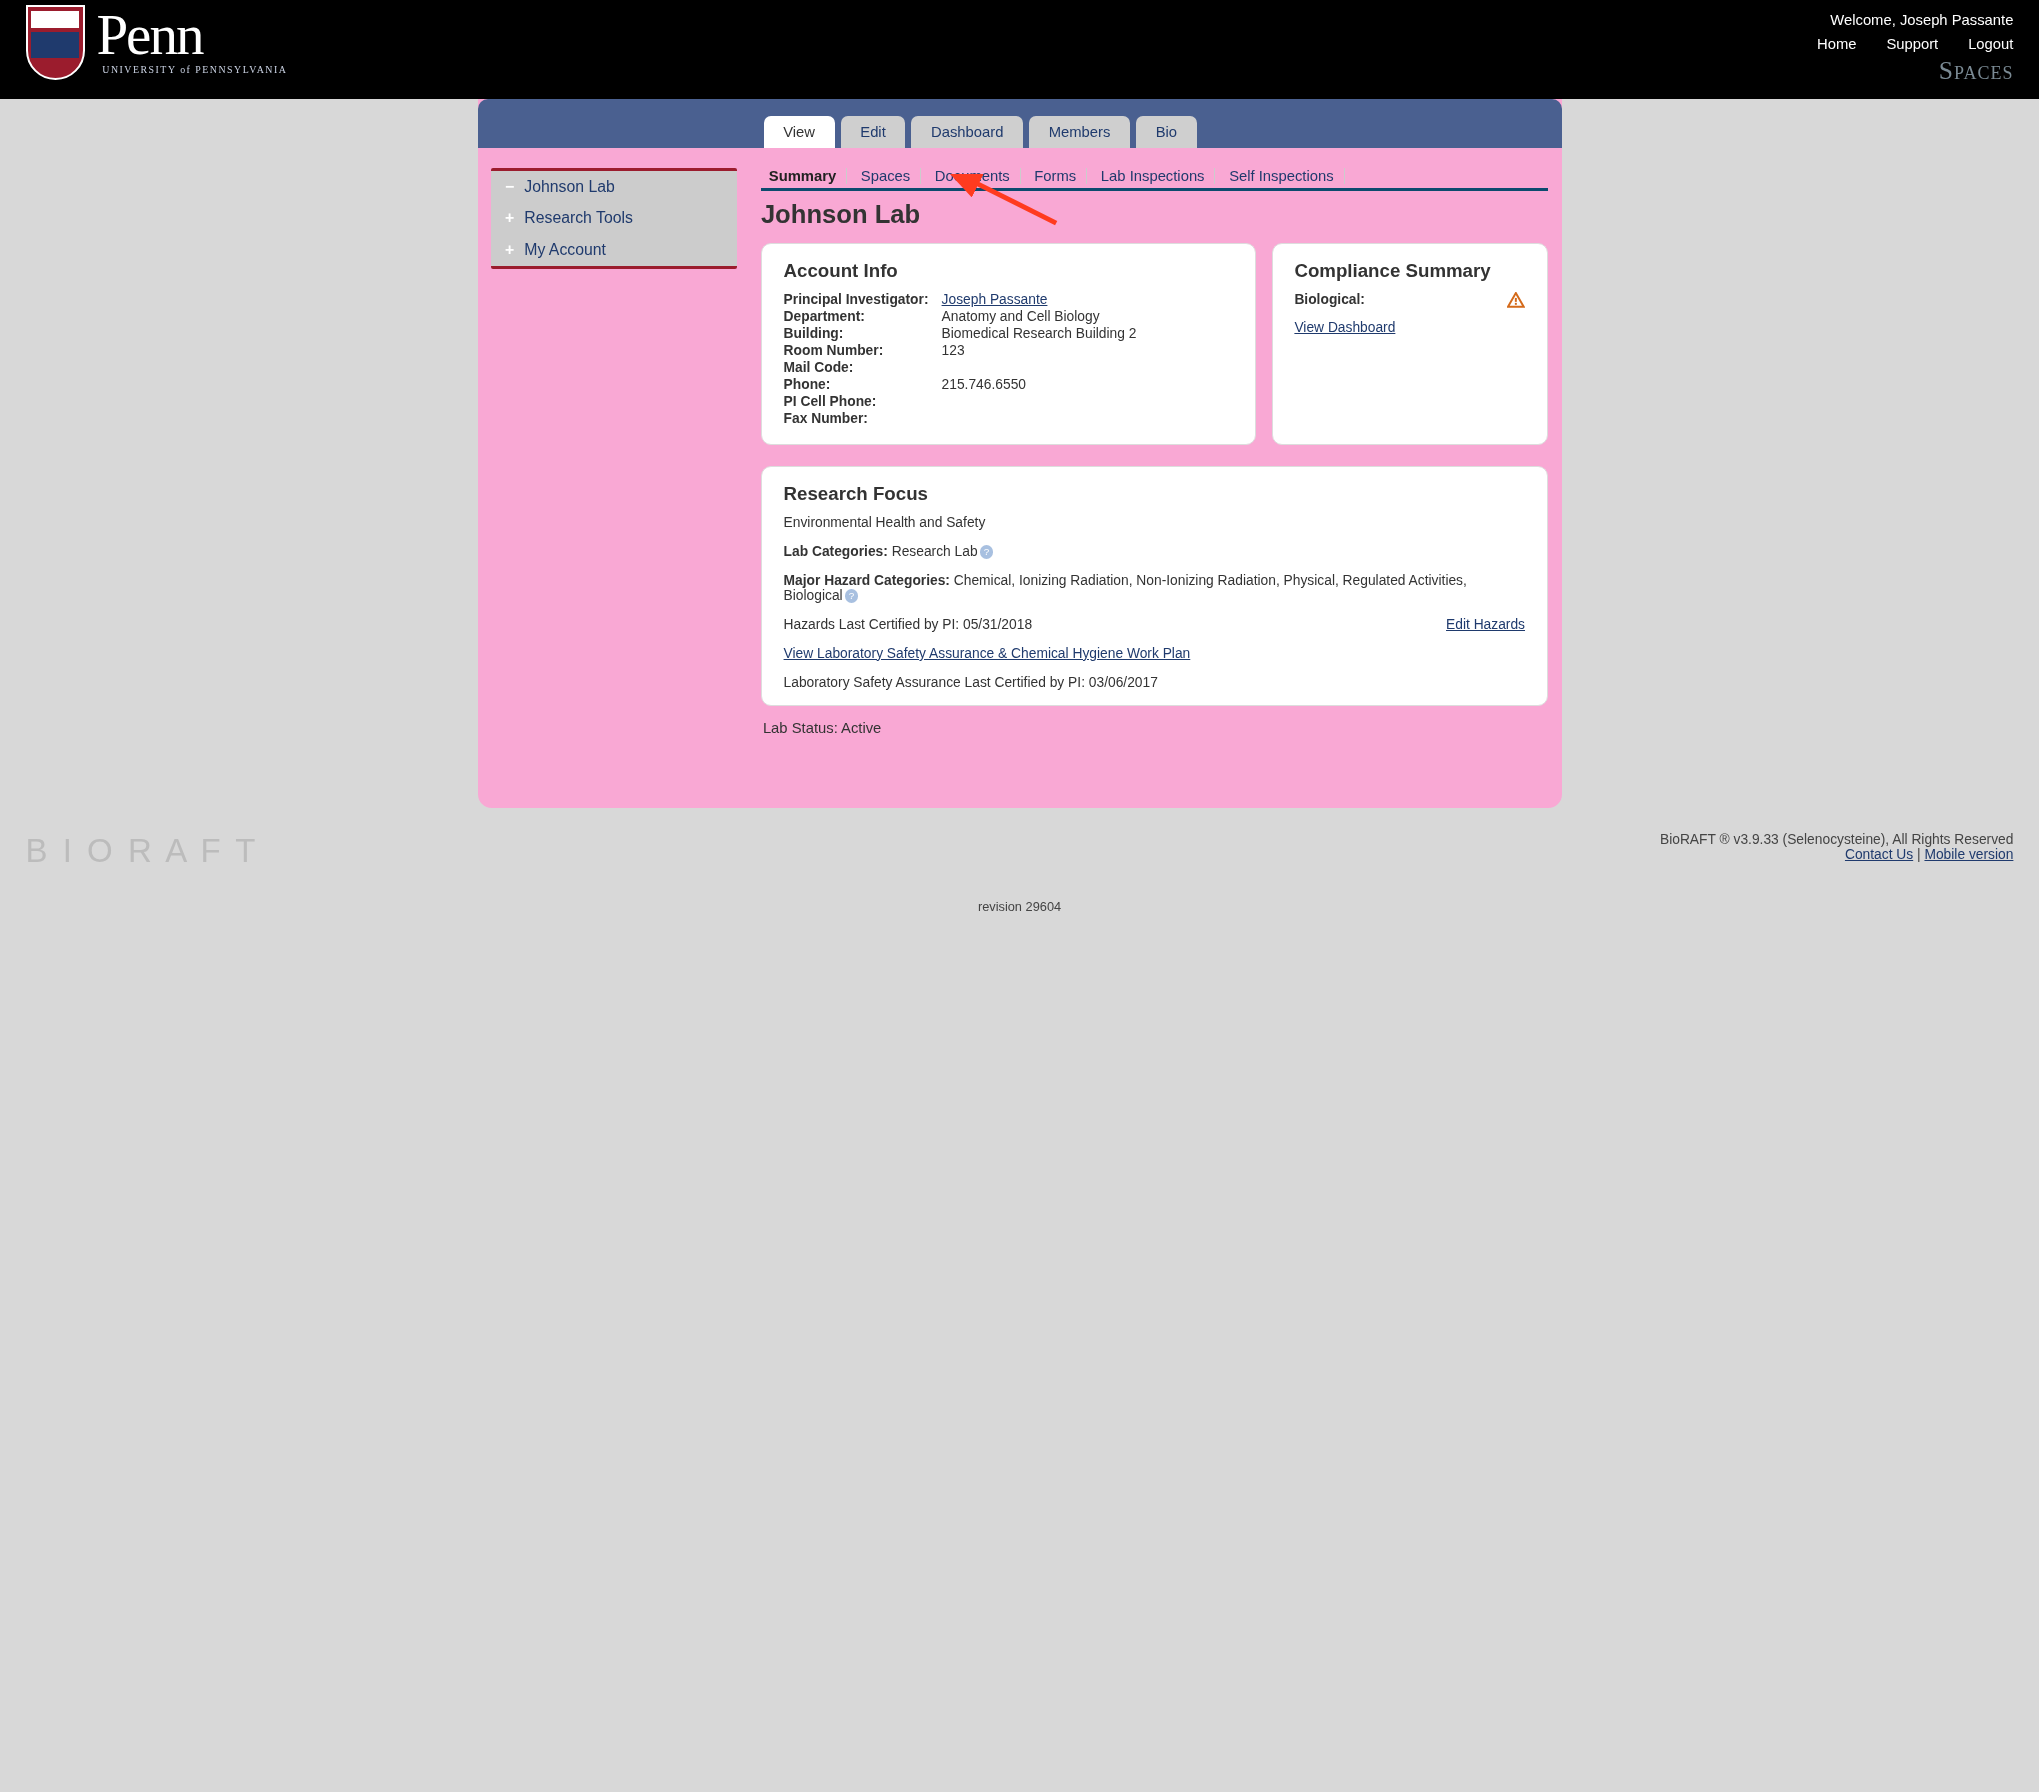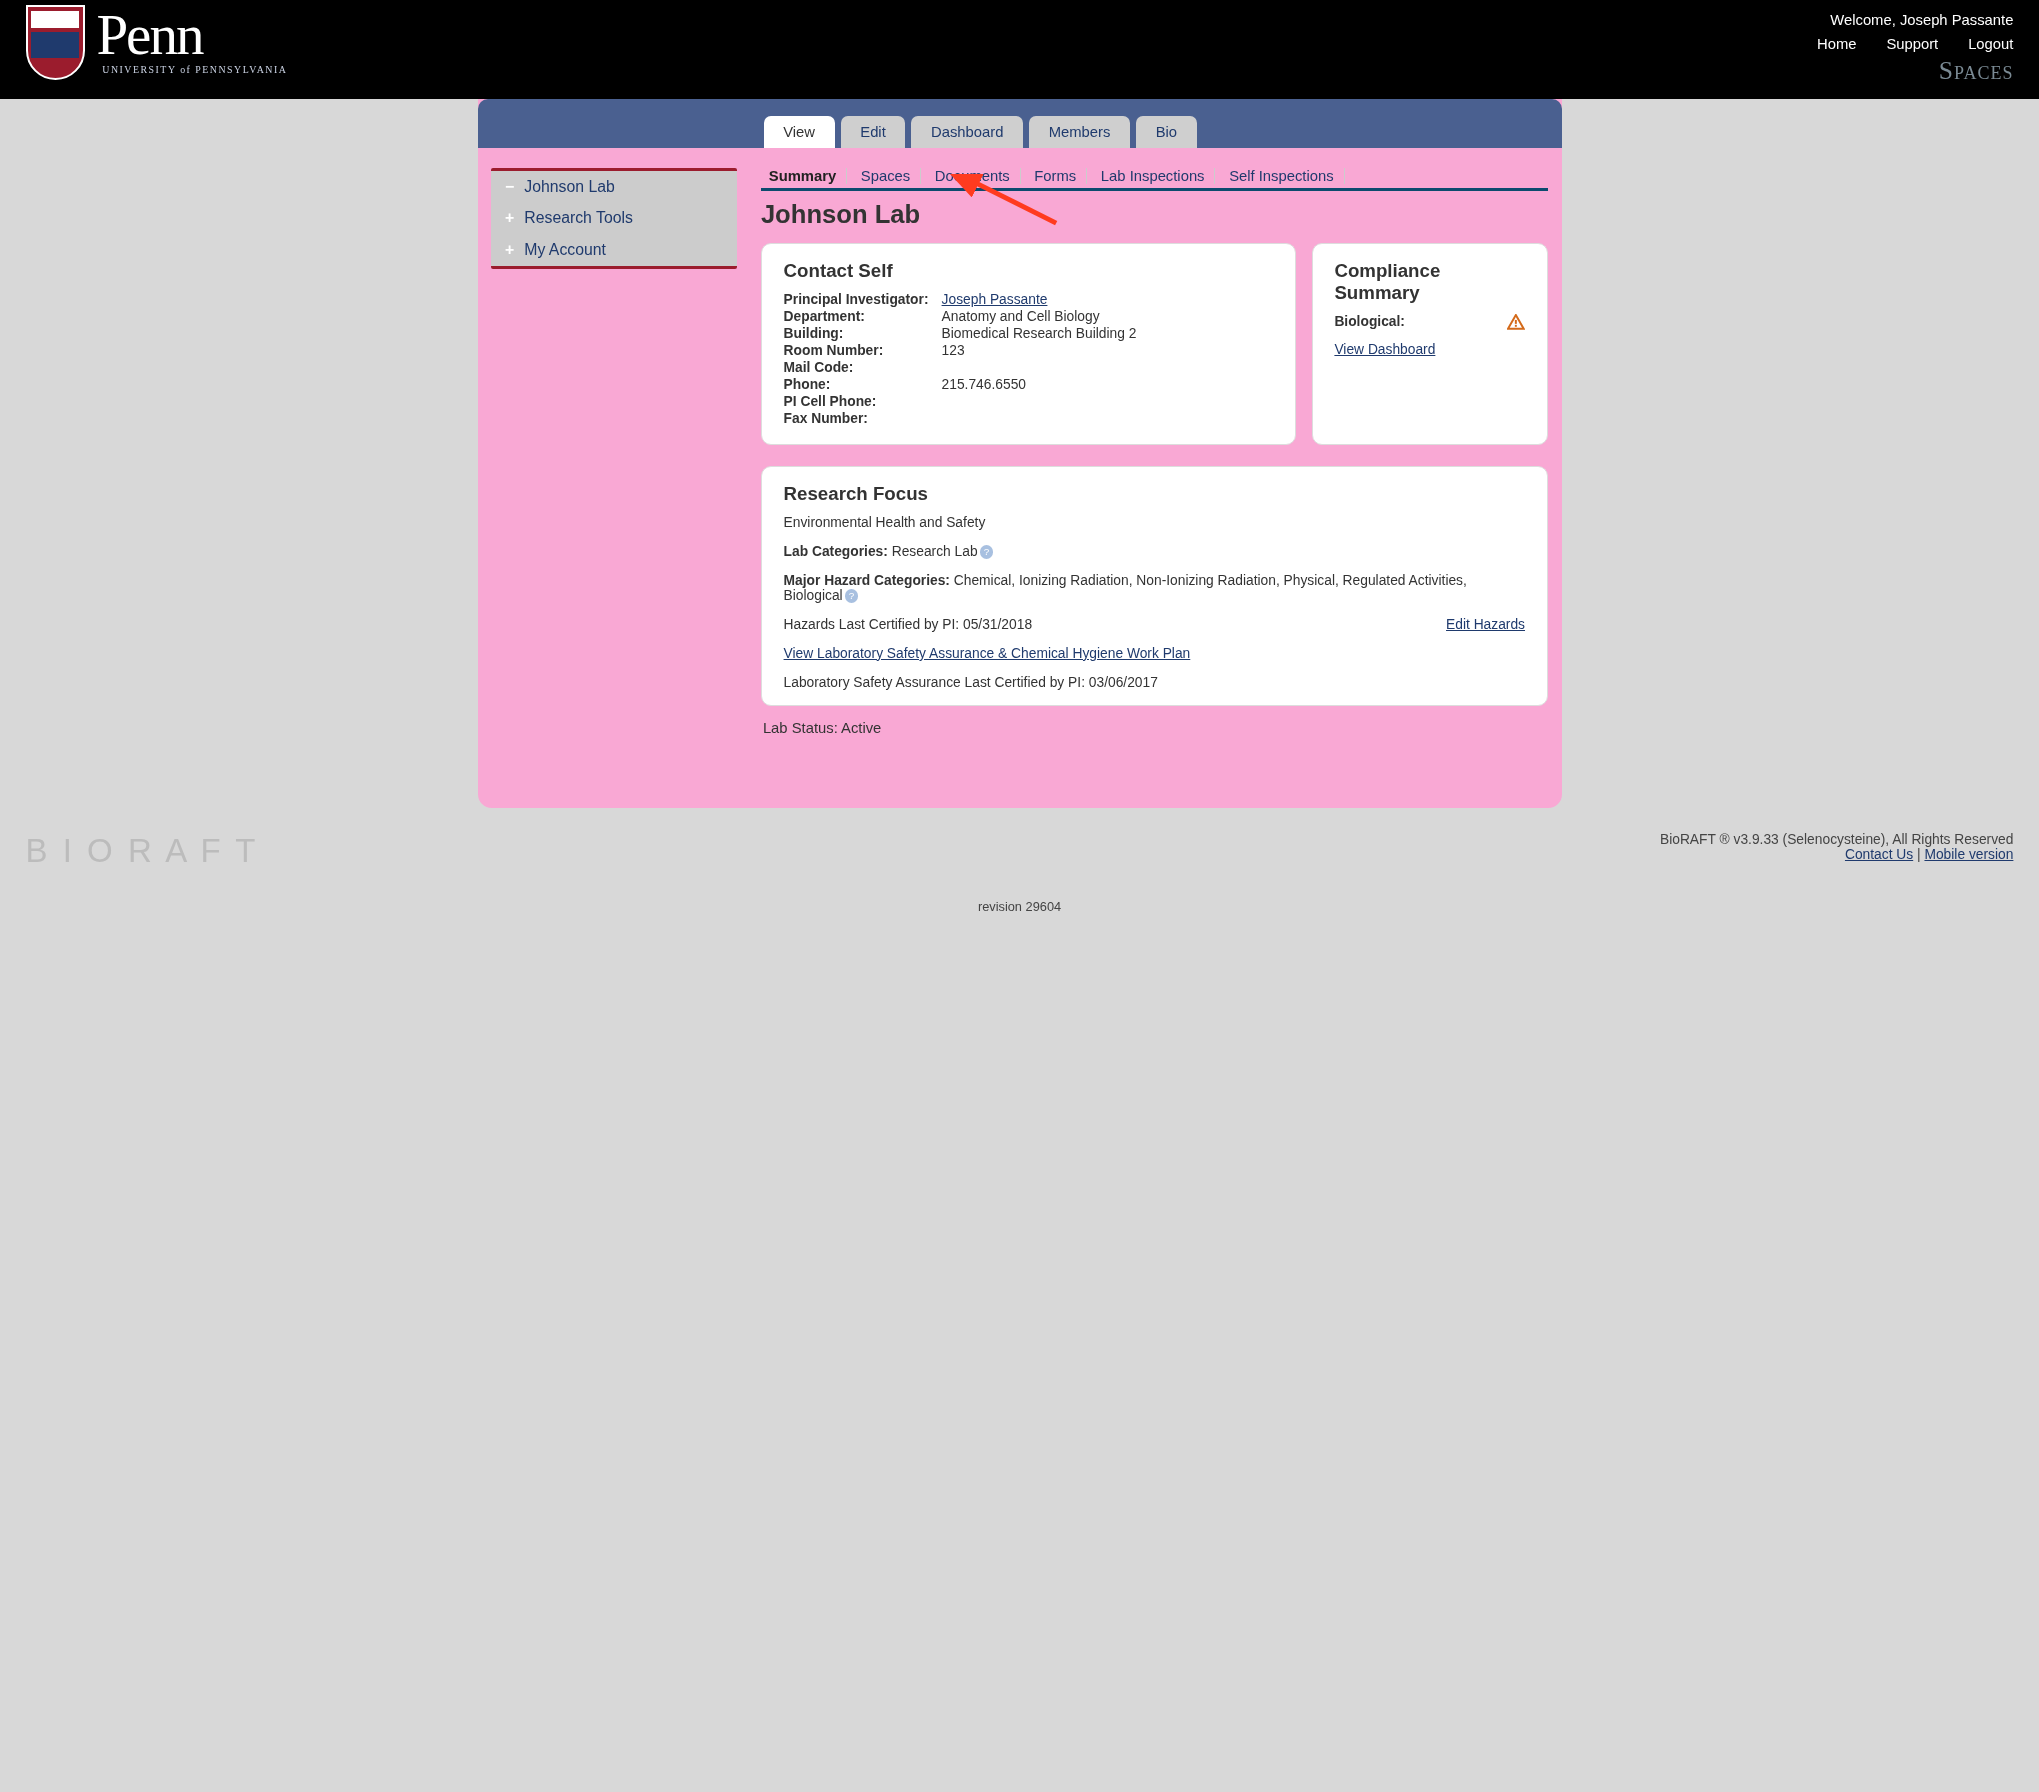--- a/index.html
+++ b/index.html
@@ -38,21 +38,21 @@
   .subtabs { border-bottom: 3px solid #0c4a6e; padding-bottom: 3.9px; margin-bottom: 9.9px; position: relative; }
   .subtabs a { color: #1f3a6d; text-decoration: none; padding: 0 9.9px; border-right: 1px solid #ccc; font-size: 14.8px; cursor: pointer; }
   .subtabs a:first-child { padding-left: 7.9px; }
   .subtabs a:last-child { border-right: none; }
   .subtabs a.active { font-weight: bold; color: #222; }
 
   h1.page-title { font-size: 25.6px; font-weight: bold; margin-bottom: 13.8px; }
   .panels-row { display: flex; gap: 15.8px; }
   .panel { border: 1px solid #ddd; border-radius: 9.9px; padding: 15.8px 21.7px; background: #fff; }
   .panel.contact { flex: 1; }
-  .panel.compliance { width: 236px; }
+  .panel.compliance { width: 276px; }
   .panel h2 { font-size: 18.7px; font-weight: bold; margin-bottom: 9.9px; }
   .kv { display: flex; margin-bottom: 2px; font-size: 13.8px; }
   .kv .k { font-weight: bold; width: 158px; }
   .kv .v a { color: #1f3a6d; text-decoration: underline; cursor: pointer; }
 
   .comp-row { display: flex; justify-content: space-between; align-items: center; margin-bottom: 11.8px; }
   .warn-icon { width: 17.7px; height: 15.8px; display: inline-block; }
   .panel a.dash-link { color: #1f3a6d; text-decoration: underline; cursor: pointer; font-size: 13.8px; }
 
   .panel.research { margin-top: 21.7px; }
@@ -128,21 +128,21 @@
               </marker>
             </defs>
           <line x1="110" y1="50" x2="22" y2="6" stroke="#ff3b1f" stroke-width="5" marker-end="url(#ah)"></line>
         </svg>
       </div>
 
       <h1 class="page-title">Johnson Lab</h1>
 
       <div class="panels-row">
         <div class="panel contact">
-          <h2>Contact Self</h2>
+          <h2>Account Info</h2>
           <div class="kv">
               <div class="k">Principal Investigator:</div>
               <div class="v"><a>Joseph Passante</a></div>
             </div>
           <div class="kv">
               <div class="k">Department:</div>
               <div class="v">Anatomy and Cell Biology</div>
             </div>
           <div class="kv">
               <div class="k">Building:</div>

